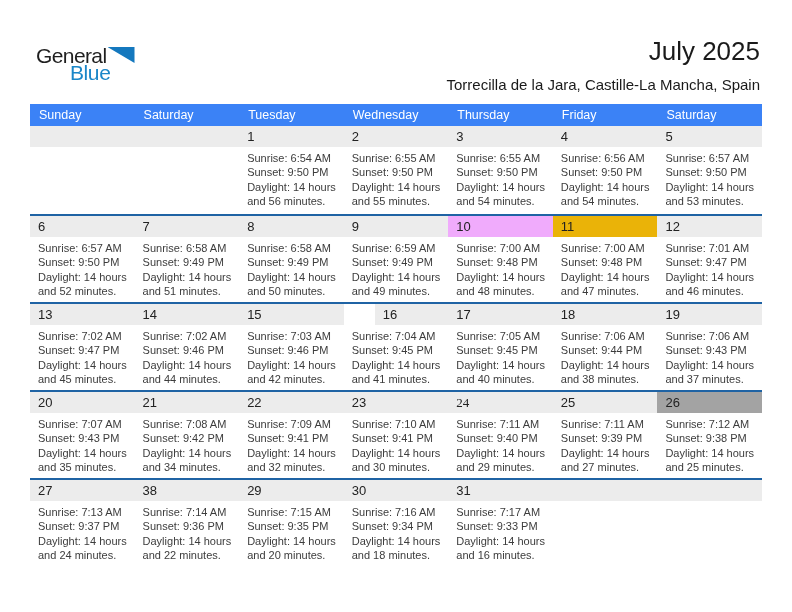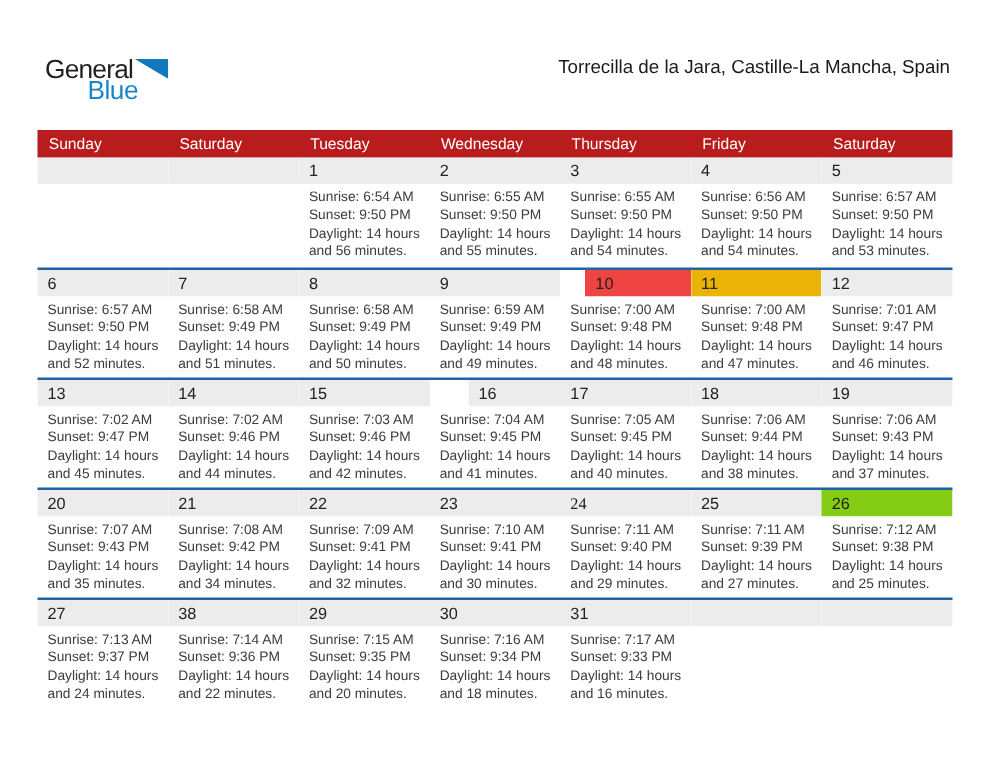--- a/index.html
+++ b/index.html
@@ -31,25 +31,26 @@
 
 <div class="logo">
   <div class="logo-row">
     <span class="logo-general">General</span>
     <span class="logo-triangle" style="background: rgb(20, 120, 190);"></span>
   </div>
   <div class="logo-blue" style="color: rgb(26, 134, 200);">Blue</div>
 </div>
 
 <div class="title-block">
+  <div class="month-title">July 2025</div>
   <div class="location-subtitle">Torrecilla de la Jara, Castille-La Mancha, Spain</div>
 </div>
 
 <div class="calendar">
-  <div class="weekday-header" style="background: #b91c1c;">
+  <div class="weekday-header" style="background: #3b82f6;">
     <div class="weekday-cell">Sunday</div>
     <div class="weekday-cell">Saturday</div>
     <div class="weekday-cell">Tuesday</div>
     <div class="weekday-cell">Wednesday</div>
     <div class="weekday-cell">Thursday</div>
     <div class="weekday-cell">Friday</div>
     <div class="weekday-cell">Saturday</div>
   </div>
   <div>
       <div class="week-row">
@@ -127,21 +128,21 @@
         </div>
         <div class="day-cell">
           <div class="day-num" style="background: rgb(236, 236, 236);">9</div>
           <div class="day-details">
             <div>Sunrise: 6:59 AM</div>
             <div>Sunset: 9:49 PM</div>
             <div>Daylight: 14 hours and 49 minutes.</div>
           </div>
         </div>
         <div class="day-cell">
-          <div class="day-num" style="background: #ef4444; margin-left: 20px;">10</div>
+          <div class="day-num" style="background: #f0abfc;">10</div>
           <div class="day-details">
             <div>Sunrise: 7:00 AM</div>
             <div>Sunset: 9:48 PM</div>
             <div>Daylight: 14 hours and 48 minutes.</div>
           </div>
         </div>
         <div class="day-cell">
           <div class="day-num" style="background: #eab308;">11</div>
           <div class="day-details">
             <div>Sunrise: 7:00 AM</div>
@@ -259,21 +260,21 @@
         </div>
         <div class="day-cell">
           <div class="day-num" style="background: rgb(236, 236, 236);">25</div>
           <div class="day-details">
             <div>Sunrise: 7:11 AM</div>
             <div>Sunset: 9:39 PM</div>
             <div>Daylight: 14 hours and 27 minutes.</div>
           </div>
         </div>
         <div class="day-cell">
-          <div class="day-num" style="background: #84cc16;">26</div>
+          <div class="day-num" style="background: #a3a3a3;">26</div>
           <div class="day-details">
             <div>Sunrise: 7:12 AM</div>
             <div>Sunset: 9:38 PM</div>
             <div>Daylight: 14 hours and 25 minutes.</div>
           </div>
         </div>
       </div>
       <div class="week-row bordered" style="border-top-color: rgb(31, 99, 164);">
         <div class="day-cell">
           <div class="day-num" style="background: rgb(236, 236, 236);">27</div>

